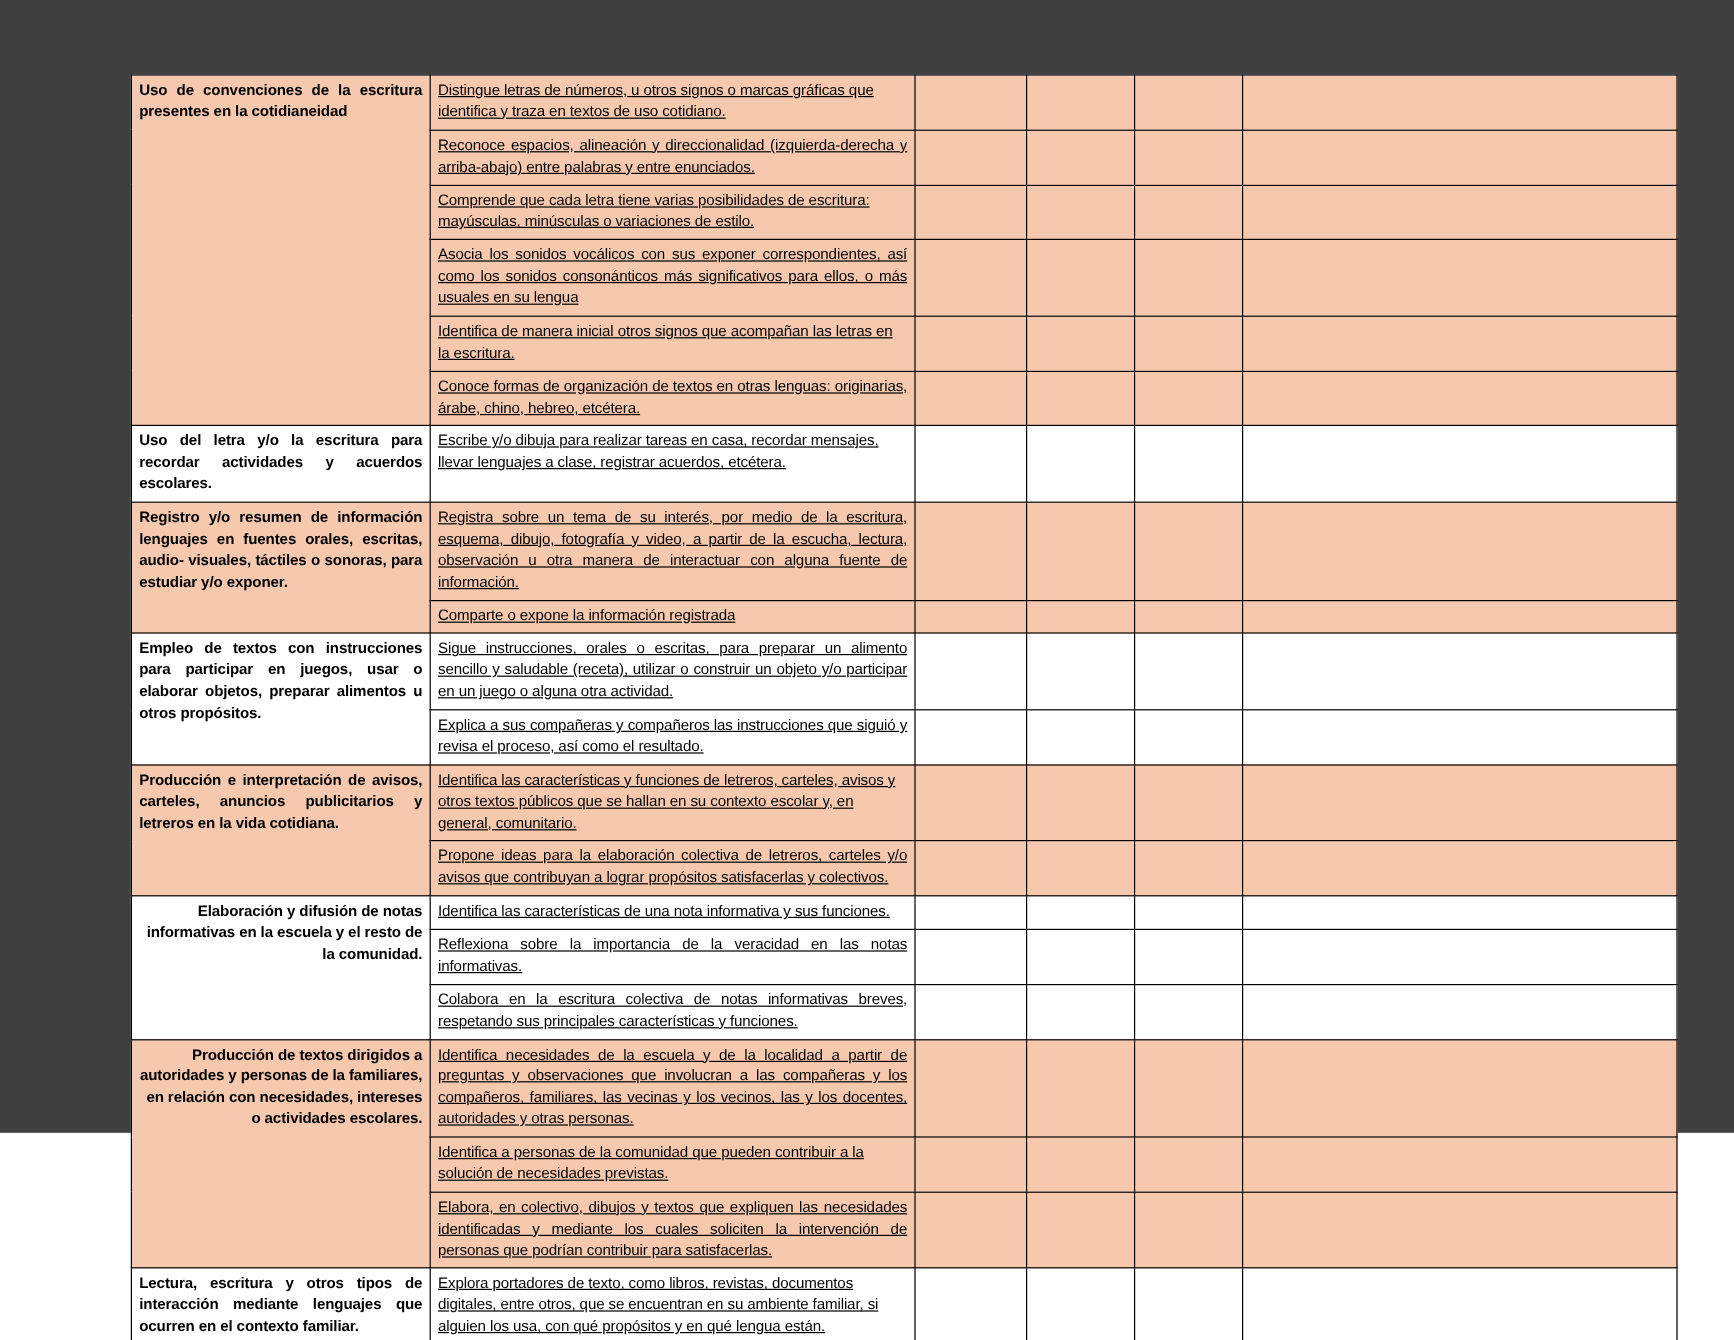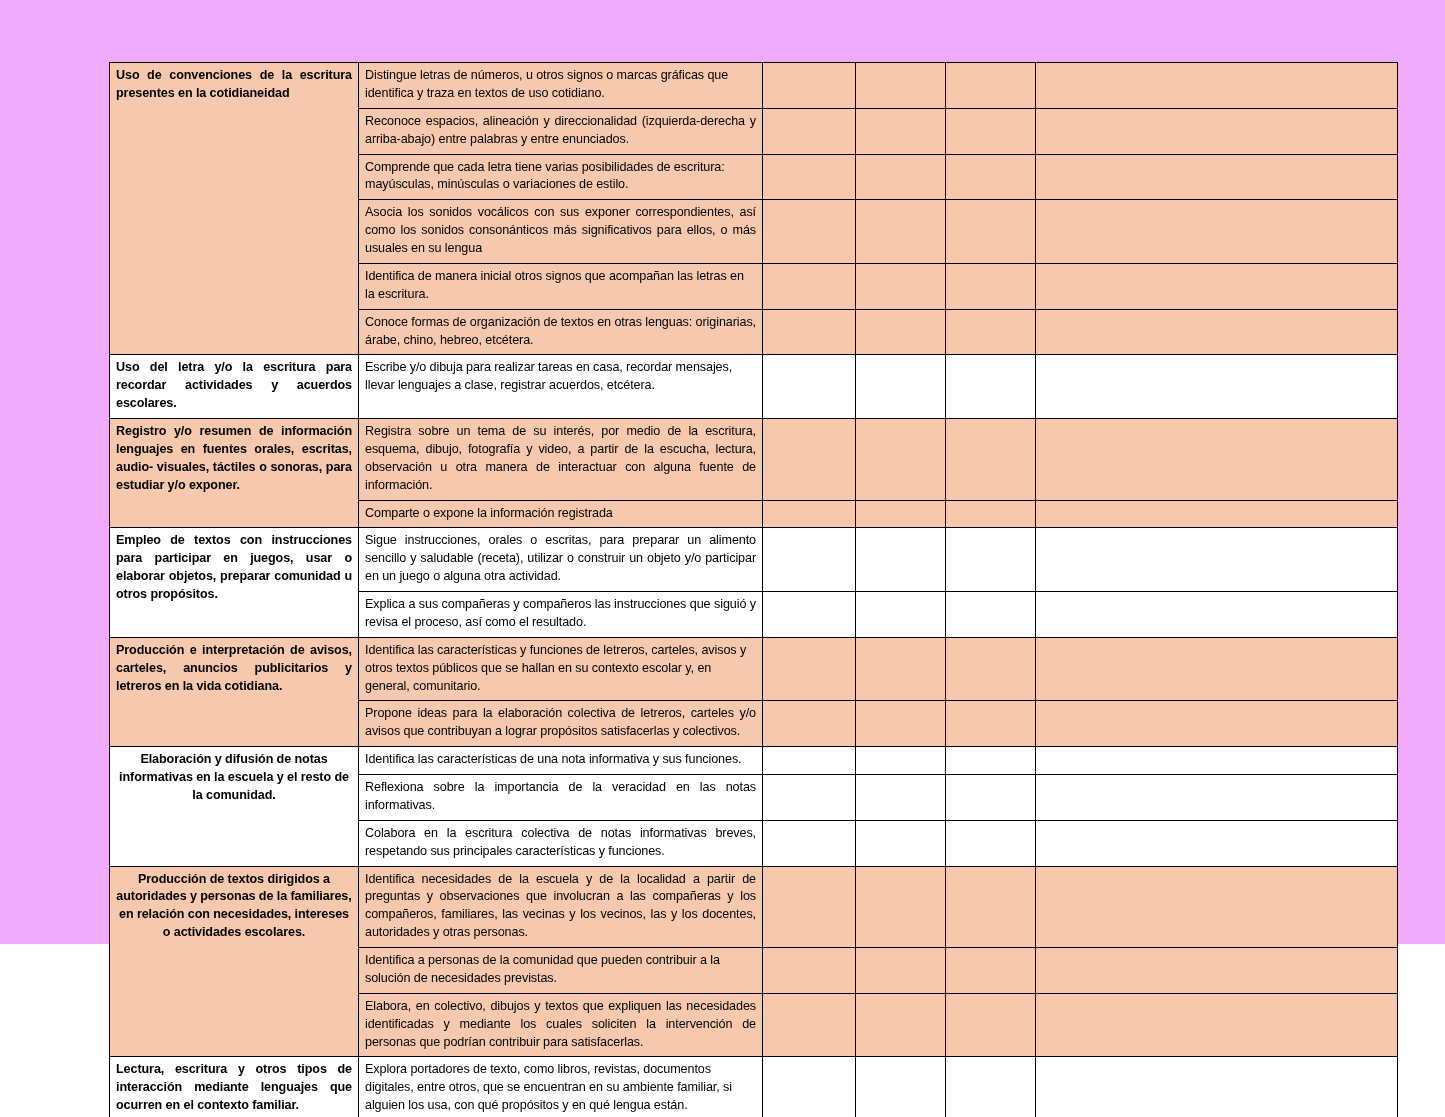--- a/index.html
+++ b/index.html
@@ -12,21 +12,21 @@
     width: 1445px;
     height: 1117px;
     font-family: "Liberation Sans", sans-serif;
     color: #000000;
     overflow: hidden;
   }
   .page {
     position: relative;
     width: 1445px;
     height: 944px;
-    background: #f0abfc;
+    background: #404040;
   }
   table.curriculum {
     position: absolute;
     left: 109px;
     top: 62px;
     width: 1288px;
     border-collapse: collapse;
     table-layout: fixed;
     background: #ffffff;
   }
@@ -46,26 +46,27 @@
   col.c-mark3     { width: 90px; }
   col.c-mark4     { width: 362px; }
 
   td.content {
     font-weight: bold;
     text-align: justify;
     text-justify: inter-word;
     letter-spacing: -0.1px;
   }
   td.content.left-align {
-    text-align: center;
+    text-align: right;
   }
   td.process {
     text-align: justify;
     text-justify: inter-word;
     letter-spacing: -0.1px;
+    text-decoration: underline;
   }
   td.process.left-align {
     text-align: left;
   }
   td.mark {
     text-align: center;
   }
   
   tr.shaded > td, td.shaded {
     background-color: #F6C9AE;
@@ -152,21 +153,21 @@
           <td class="mark"></td>
         </tr>
         <tr class="shaded">
           <td class="process left-align">Comparte o expone la información registrada</td>
           <td class="mark"></td>
           <td class="mark"></td>
           <td class="mark"></td>
           <td class="mark"></td>
         </tr>
         <tr class="plain">
-          <td class="content" rowspan="2">Empleo de textos con instrucciones para participar en juegos, usar o elaborar objetos, preparar comunidad u otros propósitos.</td>
+          <td class="content" rowspan="2">Empleo de textos con instrucciones para participar en juegos, usar o elaborar objetos, preparar alimentos u otros propósitos.</td>
           <td class="process">Sigue instrucciones, orales o escritas, para preparar un alimento sencillo y saludable (receta), utilizar o construir un objeto y/o participar en un juego o alguna otra actividad.</td>
           <td class="mark"></td>
           <td class="mark"></td>
           <td class="mark"></td>
           <td class="mark"></td>
         </tr>
         <tr class="plain">
           <td class="process">Explica a sus compañeras y compañeros las instrucciones que siguió y revisa el proceso, así como el resultado.</td>
           <td class="mark"></td>
           <td class="mark"></td>

